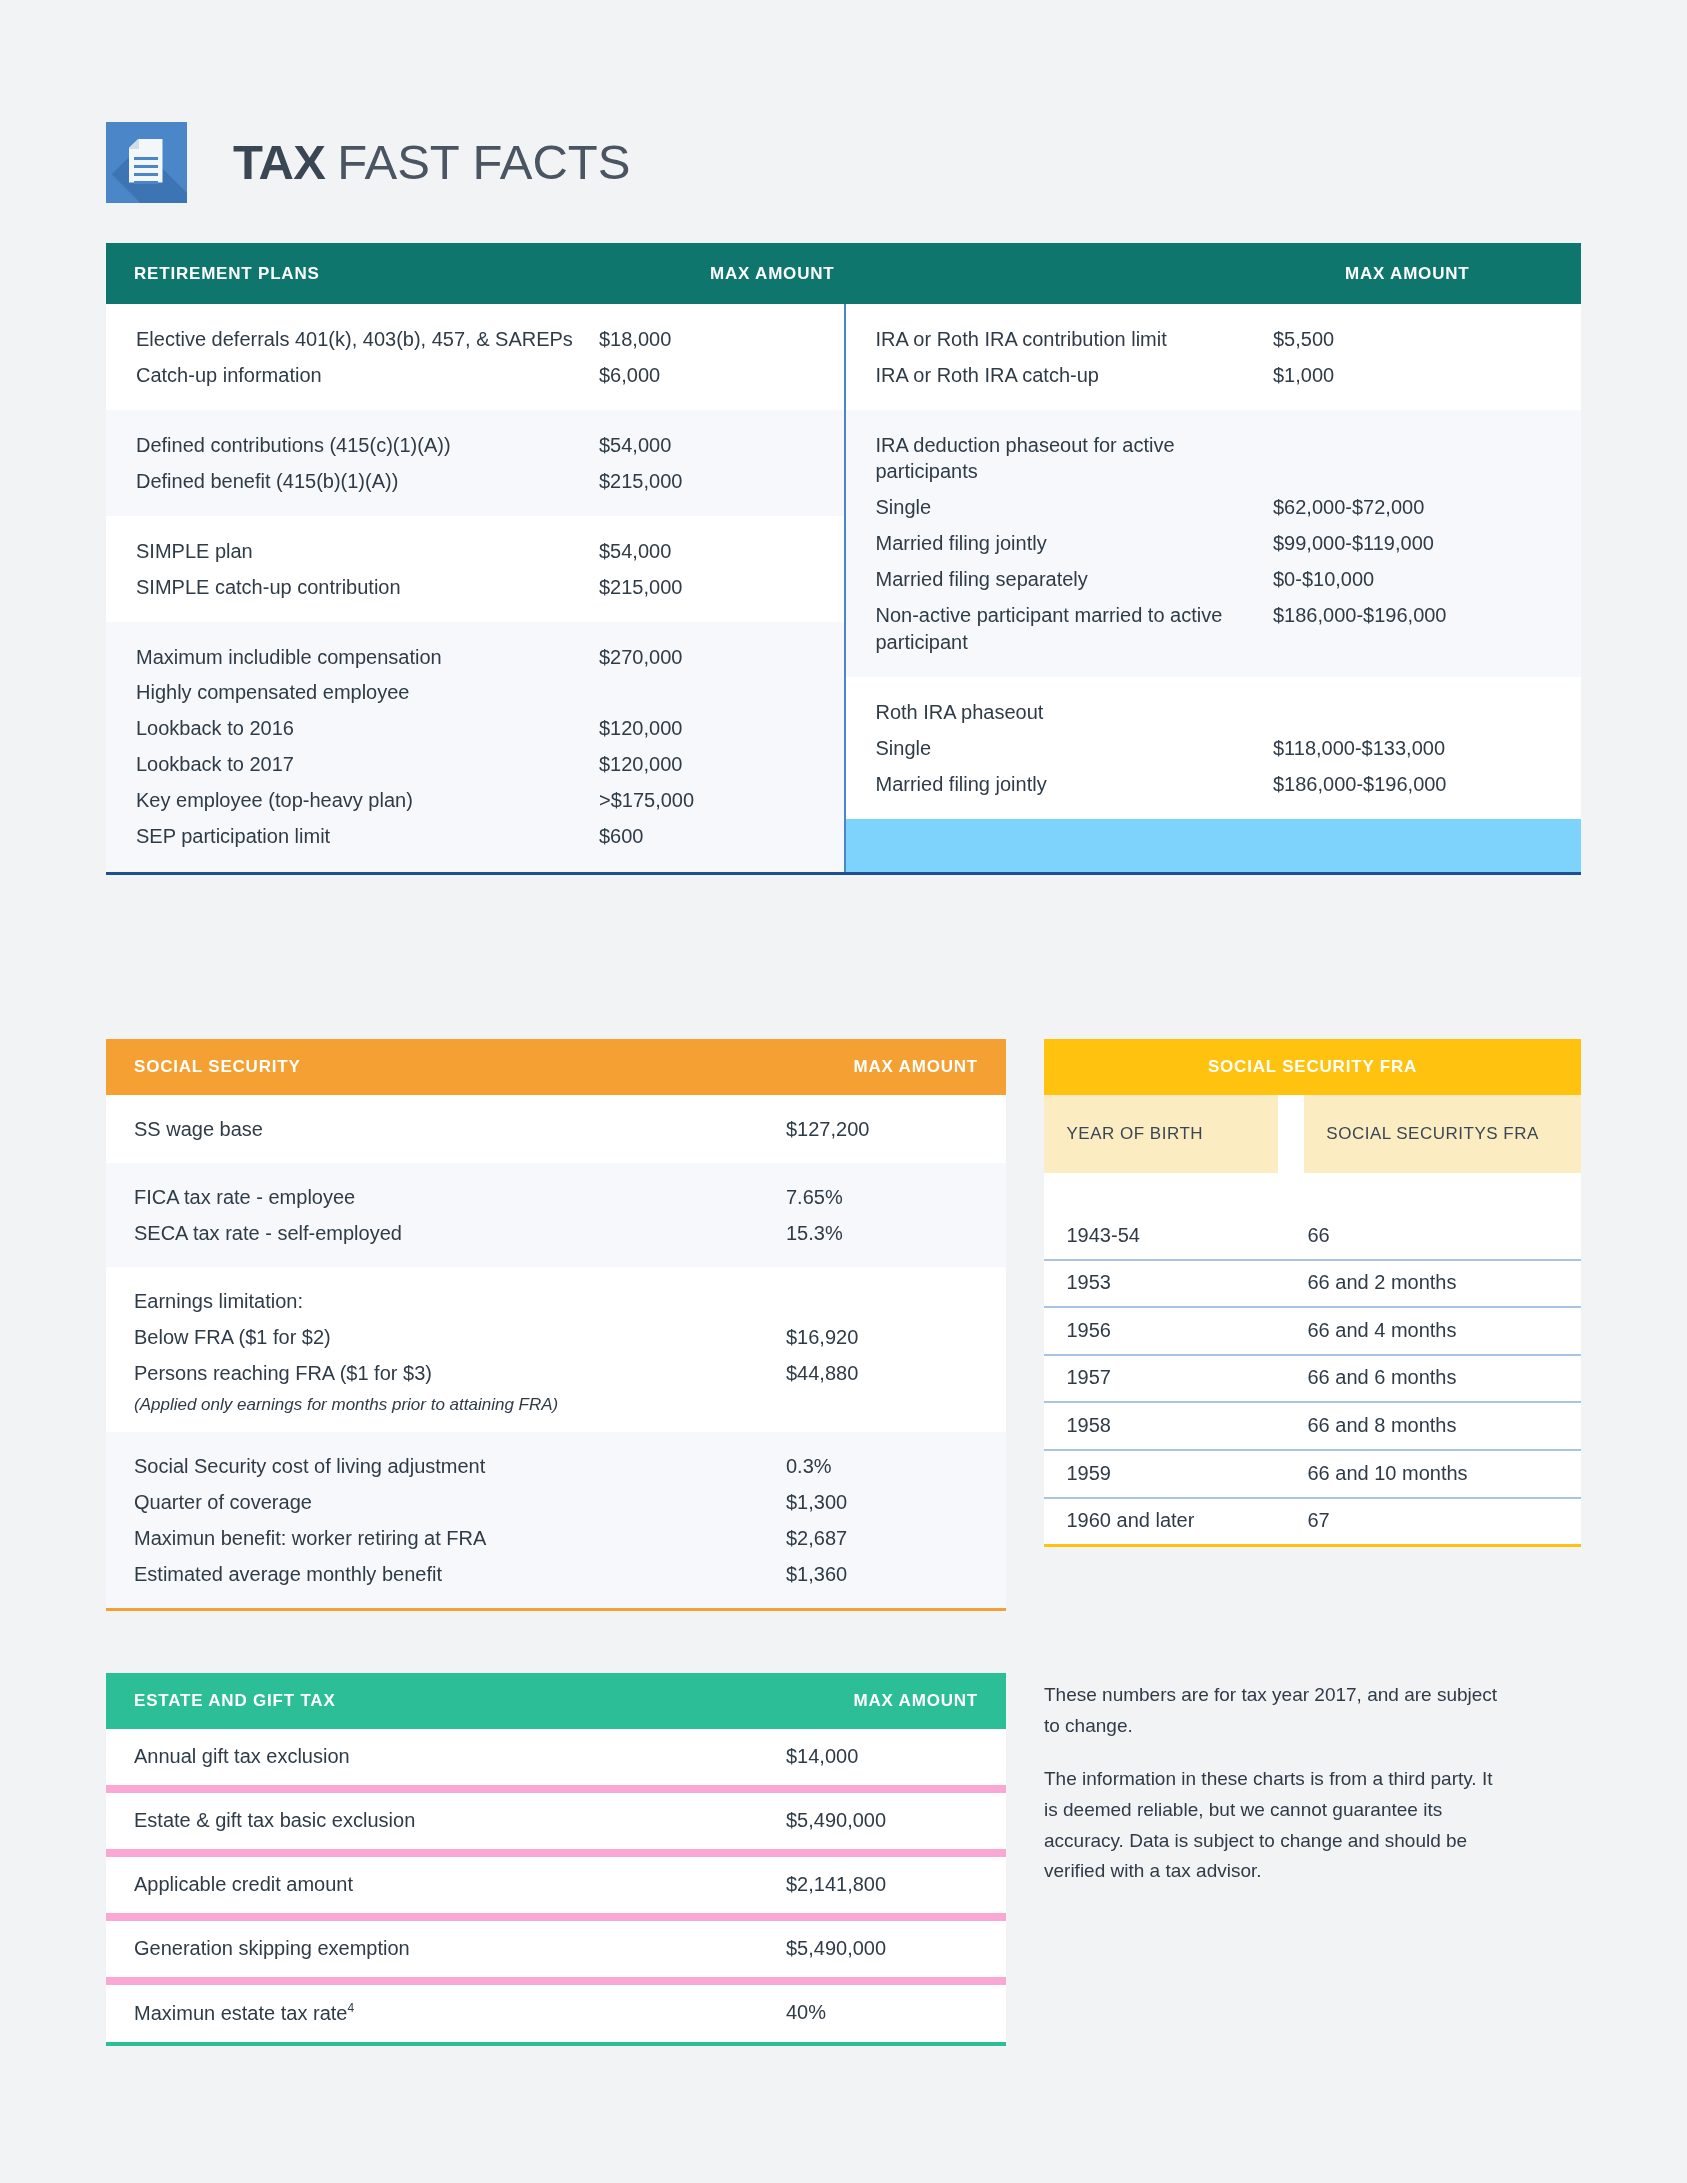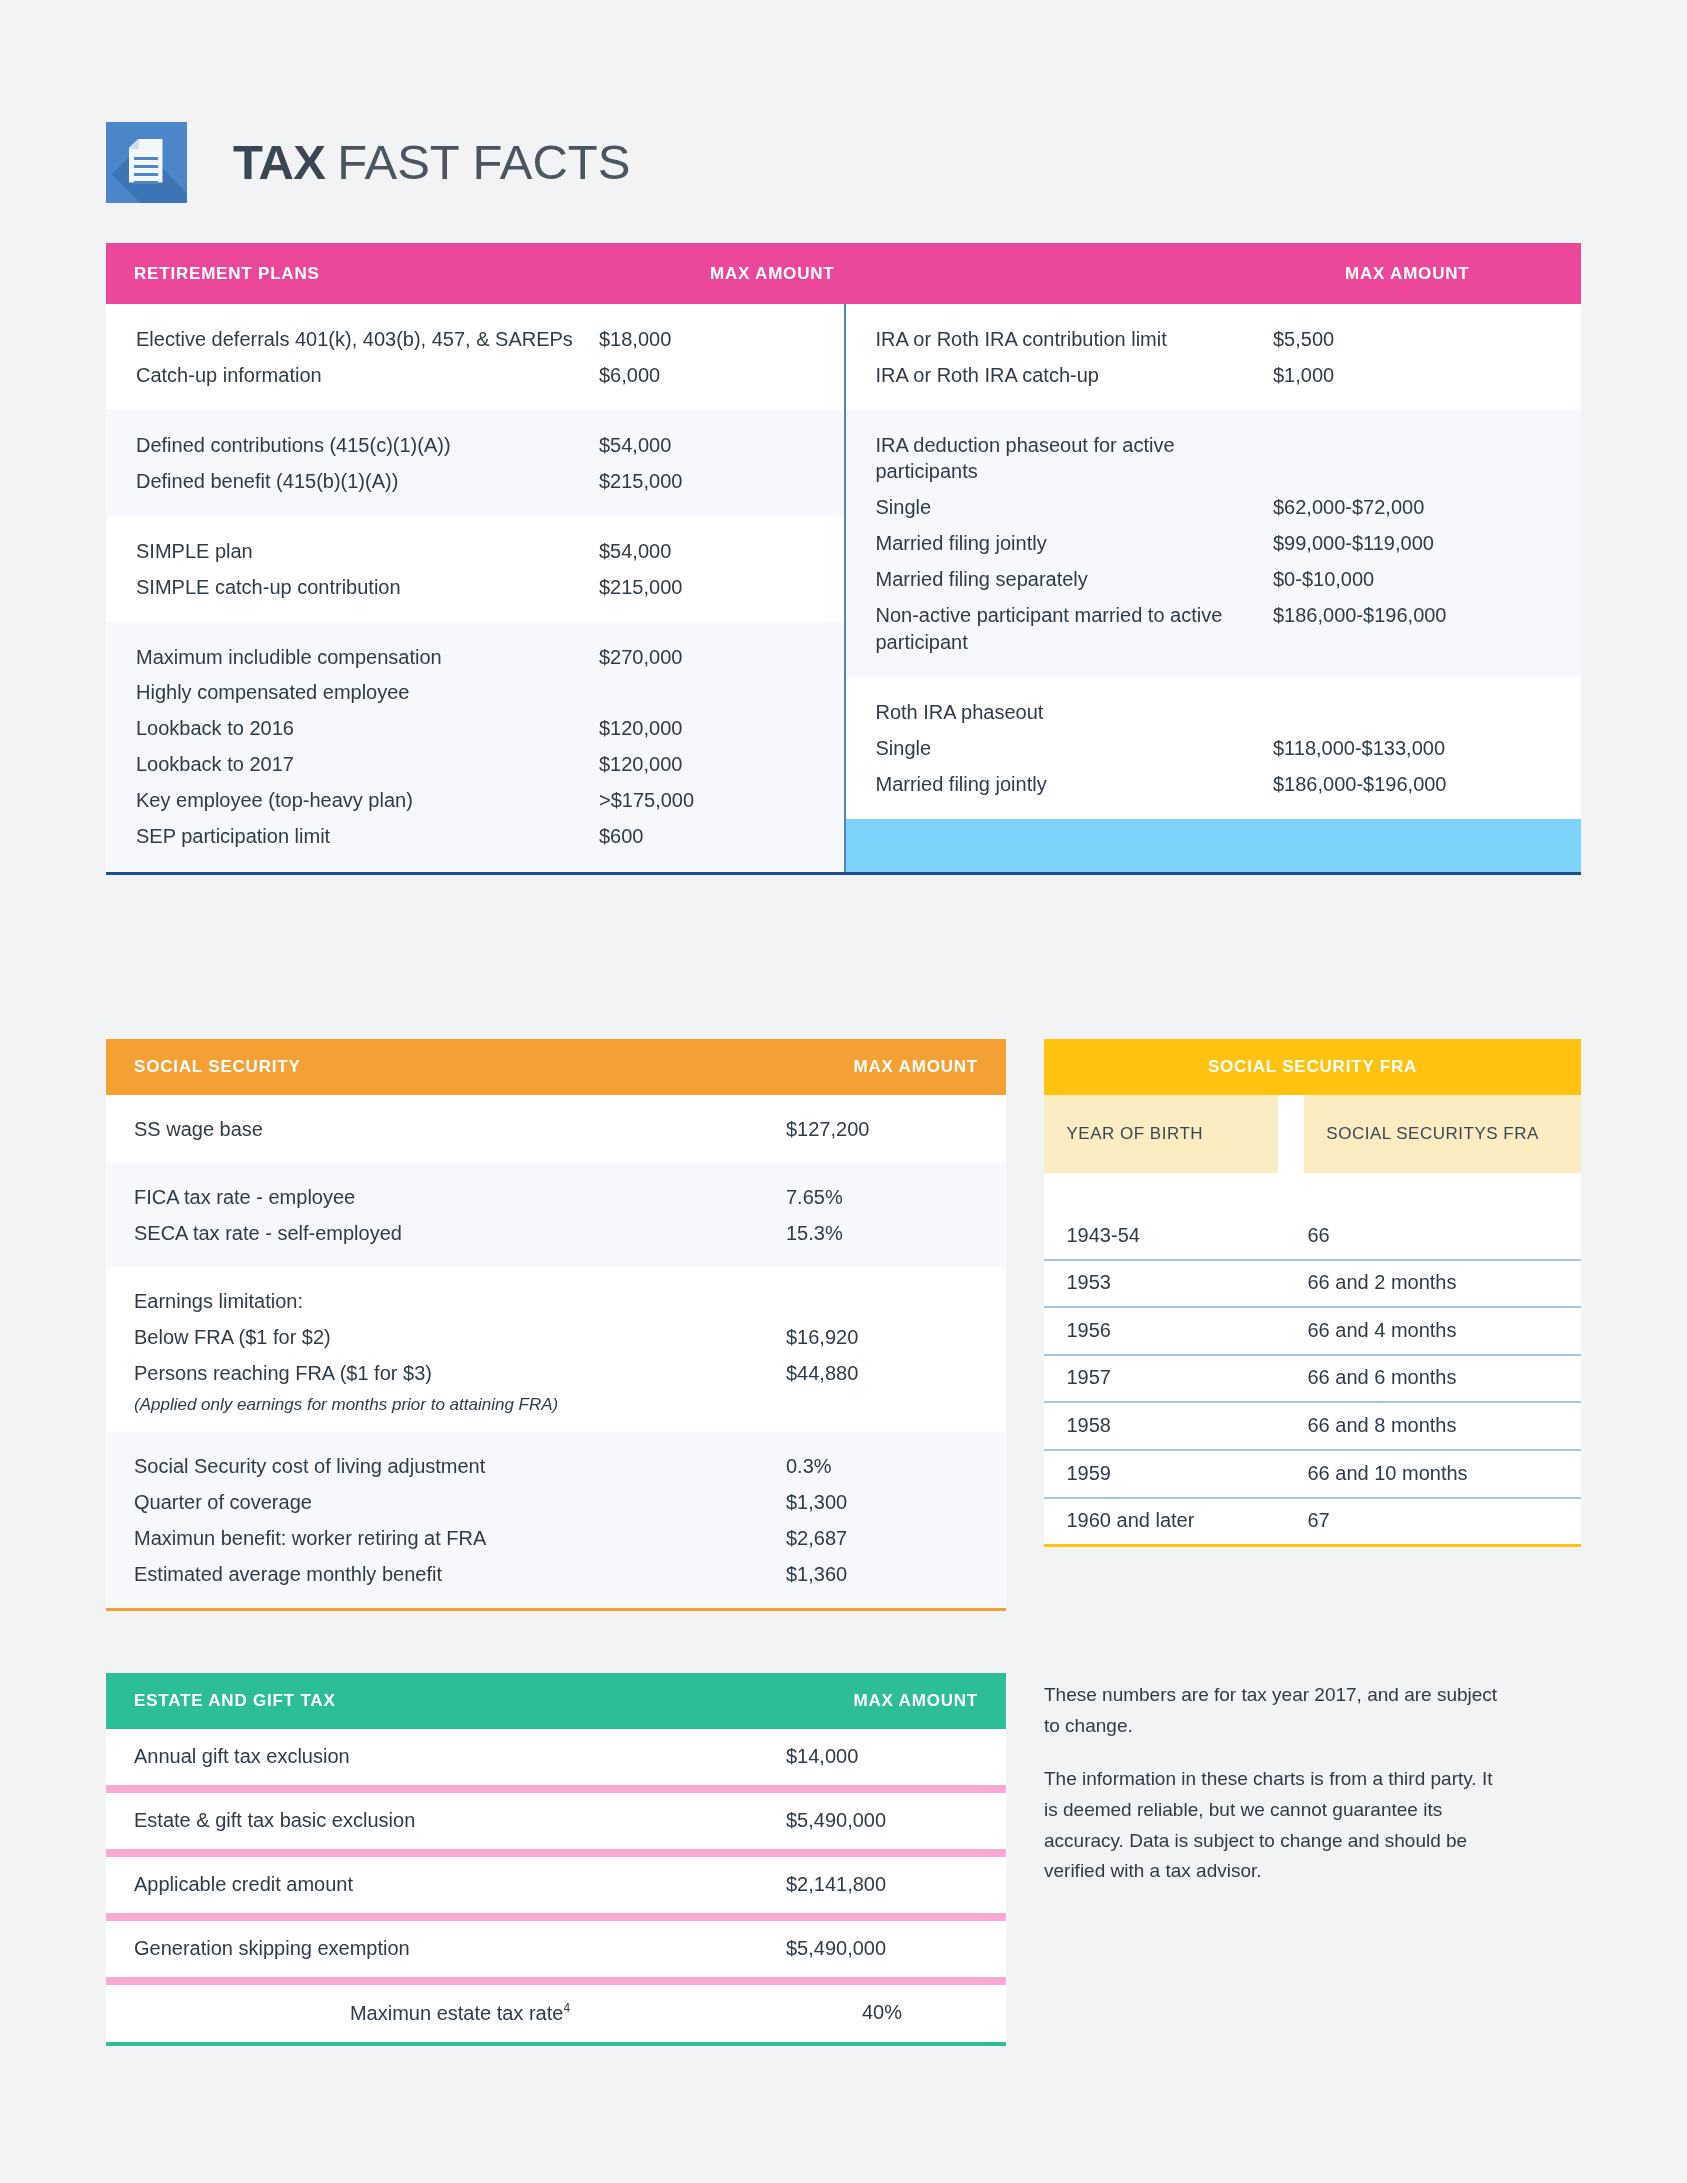--- a/index.html
+++ b/index.html
@@ -46,21 +46,21 @@
   .card-head .ttl { flex: none; }
   .row { display: flex; align-items: flex-start; font-size: 20px; font-weight: 300; }
   .row .lbl { flex: 1; }
   .row .val { flex: none; }
   .indent { padding-left: 28px; }
   .band-a { background: #ffffff; }
   .band-b { background: #f6f8fb; }
 
   
   .retirement { position: absolute; left: 106px; top: 243px; width: 1475px; }
-  .retirement .card-head { background: #ec4899; height: 61px; }
+  .retirement .card-head { background: #0f766e; height: 61px; }
   .retirement .card-head .c1 { width: 576px; }
   .retirement .card-head .c2 { width: 635px; }
   .ret-body { display: flex; border-bottom: 3.3px solid #1b5193; background: #7dd3fc; }
   .ret-col { width: 50%; }
   .ret-col.right { border-left: 2px solid #4a86c8; }
   .ret-block { padding: 17px 0; }
   .ret-block .row { padding: 4.6px 30px; line-height: 1.34; }
   .ret-col.left .row .val { width: 165px; }
   .ret-col.right .row .val { width: 278px; }
   .ret-col.left .row .lbl { max-width: 463px; }
@@ -90,21 +90,21 @@
   .fra-row { display: flex; font-size: 20px; font-weight: 300; padding: 10.6px 0 12px 22.5px; border-bottom: 2px solid #a8c4e2; }
   .fra-row:last-child { border-bottom: none; }
   .fra-row .yr { width: 241px; }
 
   
   .estate { position: absolute; left: 106px; top: 1673px; width: 900px; }
   .estate .card-head { background: #2bbe97; }
   .estate .card-head .c1 { flex: 1; }
   .estate-body { background: #fff; border-bottom: 4px solid #2bbe97; }
   .estate-row { display: flex; font-size: 20px; font-weight: 300; padding: 16px 28px 17px; border-bottom: 8px solid #f9a8d4; }
-  .estate-row:last-child { border-bottom: none; text-align: center; }
+  .estate-row:last-child { border-bottom: none; }
   .estate-row .lbl { flex: 1; }
   .estate-row .val { width: 192px; }
   sup { font-size: 12px; vertical-align: super; }
 
   
   .disclaimer { position: absolute; left: 1044px; top: 1680px; width: 463px; font-size: 19px; font-weight: 300; line-height: 1.62; }
   .disclaimer p + p { margin-top: 22.5px; }
 </style>
 </head>
 <body>

